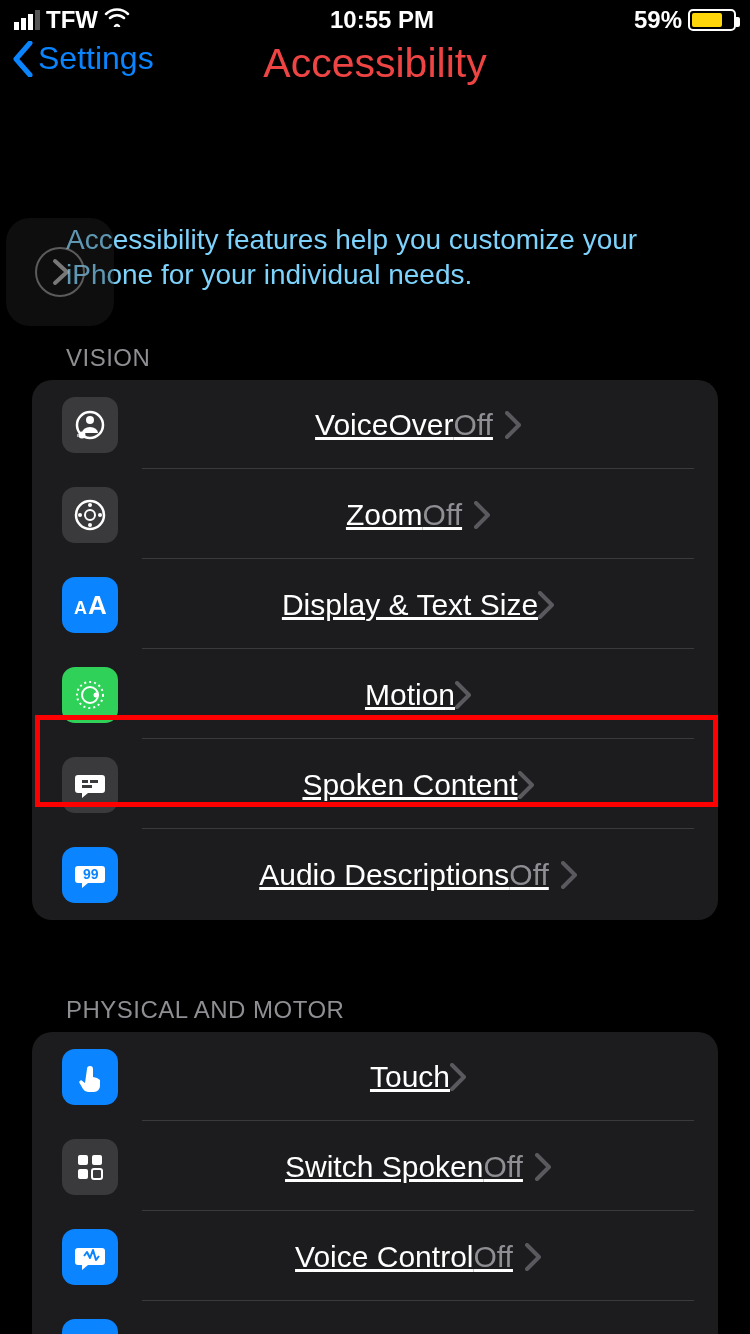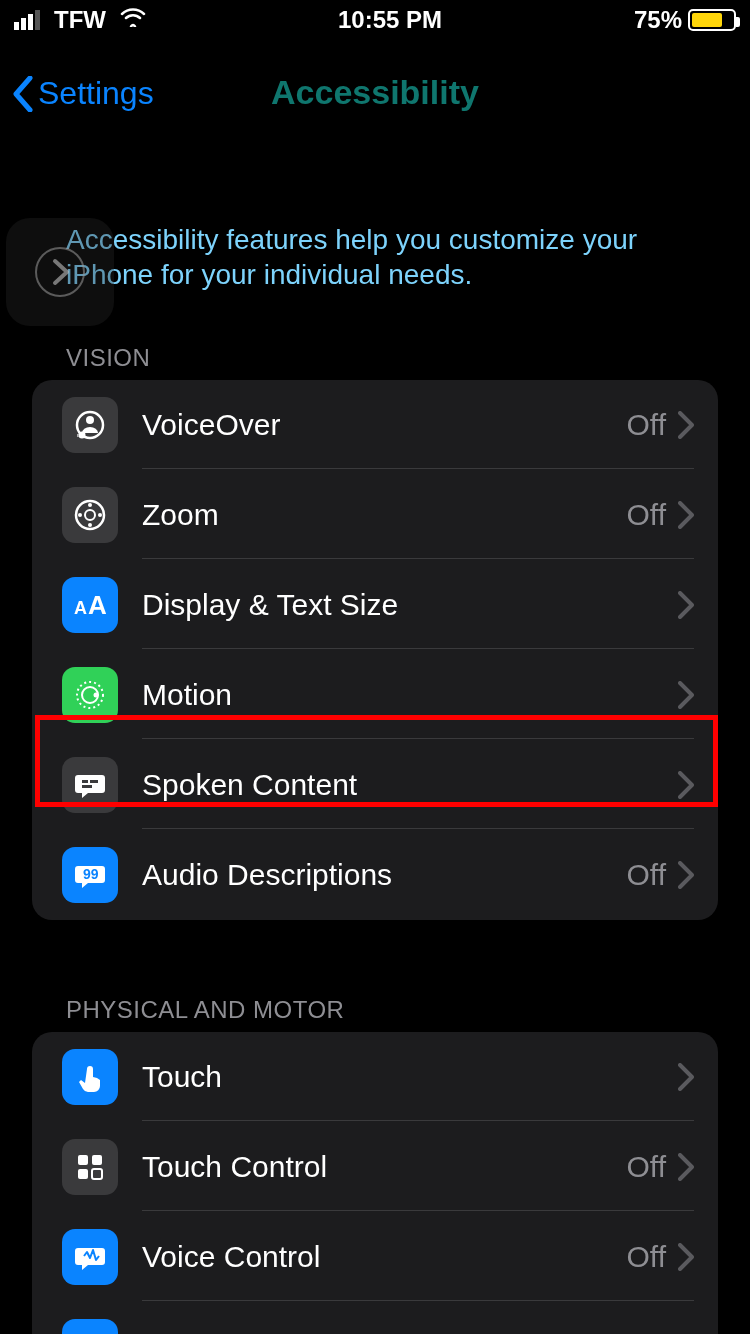--- a/index.html
+++ b/index.html
@@ -14,21 +14,21 @@
   }
   .status-bar {
     height: 40px;
     display: flex;
     align-items: center;
     justify-content: space-between;
     padding: 0 14px;
     font-size: 24px;
     font-weight: 600;
   }
-  .status-left { display: flex; align-items: center; gap: 14px; text-align: right; }
+  .status-left { display: flex; align-items: center; gap: 6px; text-align: right; }
   .status-right { display: flex; align-items: center; gap: 6px; }
   .signal-bars { display: flex; align-items: flex-end; gap: 2px; }
   .signal-bars span { width: 5px; background: #fff; display: inline-block; }
   .signal-bars span:nth-child(1){height:8px;}
   .signal-bars span:nth-child(2){height:12px;}
   .signal-bars span:nth-child(3){height:16px;}
   .signal-bars span:nth-child(4){height:20px;background:#555;}
   .wifi-icon { font-size: 22px; }
   .battery {
     width: 48px; height: 22px;
@@ -39,29 +39,29 @@
     padding: 2px;
   }
   .battery::after {
     content:""; position:absolute; right:-6px; top:6px;
     width:4px; height:10px; background:#fff; border-radius:0 2px 2px 0;
   }
   .battery-fill { background:#ffd60a; height:100%; width:75%; border-radius:2px; }
   .nav-bar {
     height: 72px;
     display: flex;
-    align-items: flex-end;
+    align-items: flex-start;
     position: relative;
     padding: 0 12px;
   }
   .back-btn { display:flex; align-items:center; gap:4px; color:#0a84ff; font-size:32px; }
   .back-chevron { width:22px; height:36px; }
   .nav-title {
     position:absolute; left:50%; transform:translateX(-50%);
-    font-size:34px; font-weight:700; color:#0f766e;
+    font-size:41px; font-weight:400; color:#ef4444;
   }
   .intro {
     padding: 110px 66px 40px 66px;
     font-size: 28px;
     color: #7dd3fc;
     line-height: 1.25;
   }
   .assistive-touch {
     position:absolute;
     left:6px; top:218px;
@@ -94,23 +94,24 @@
     width:56px; height:56px;
     border-radius:13px;
     margin: 16px 24px 16px 30px;
     flex-shrink:0;
     display:flex; align-items:center; justify-content:center;
   }
   .row-content {
     flex:1;
     display:flex;
     align-items:center;
-    justify-content:space-between;
+    justify-content:center;
     height:88px;
     border-bottom:1px solid #3a3a3c;
+    text-decoration:underline;
   }
   .row:last-child .row-content { border-bottom:none; }
   .row-label { font-size:30px; color:#fff; }
   .row-right { display:flex; align-items:center; gap:12px; }
   .row-value { font-size:30px; color:#8e8e93; }
   .chevron { width:16px; height:28px; }
   .highlight {
     position:absolute;
     border:5px solid #ff0000;
     pointer-events:none;
@@ -130,21 +131,21 @@
     </span>
     <span>TFW</span>
     <span class="wifi-icon">
       <svg width="26" height="20" viewBox="0 0 26 20">
           <path d="M13 18 a2 2 0 1 0 0.001 0 M6 11 a10 10 0 0 1 14 0 M2 7 a16 16 0 0 1 22 0" stroke="#fff" stroke-width="2.5" fill="none" stroke-linecap="round"></path>
         </svg>
     </span>
   </div>
   <div>10:55 PM</div>
   <div class="status-right">
-    <span>75%</span>
+    <span>59%</span>
     <span class="battery">
         <span class="battery-fill"></span>
       </span>
   </div>
 </div>
 
 <div class="nav-bar">
   <div class="back-btn">
     <svg class="back-chevron" viewBox="0 0 22 36">
         <polyline points="18,2 4,18 18,34" fill="none" stroke="#0a84ff" stroke-width="5" stroke-linecap="round" stroke-linejoin="round"></polyline>
@@ -305,21 +306,21 @@
   <div class="row">
     <div class="icon-box" style="background:#3a3a3c">
       <svg width="36" height="36" viewBox="0 0 36 36">
           <rect x="6" y="6" width="10" height="10" rx="2" fill="#fff"></rect>
           <rect x="20" y="6" width="10" height="10" rx="2" fill="#fff"></rect>
           <rect x="6" y="20" width="10" height="10" rx="2" fill="#fff"></rect>
           <rect x="20" y="20" width="10" height="10" rx="2" fill="none" stroke="#fff" stroke-width="2"></rect>
         </svg>
     </div>
     <div class="row-content">
-      <span class="row-label">Touch Control</span>
+      <span class="row-label">Switch Spoken</span>
       <span class="row-right">
         <span class="row-value">Off</span>
         <svg class="chevron" viewBox="0 0 16 28">
             <polyline points="2,2 14,14 2,26" fill="none" stroke="#5a5a5e" stroke-width="4" stroke-linecap="round" stroke-linejoin="round"></polyline>
           </svg>
       </span>
     </div>
   </div>
 
   <div class="row">

